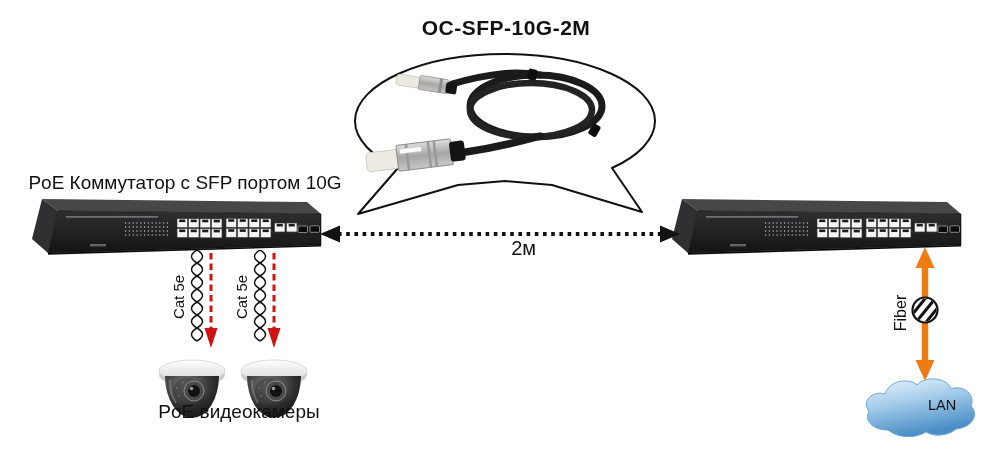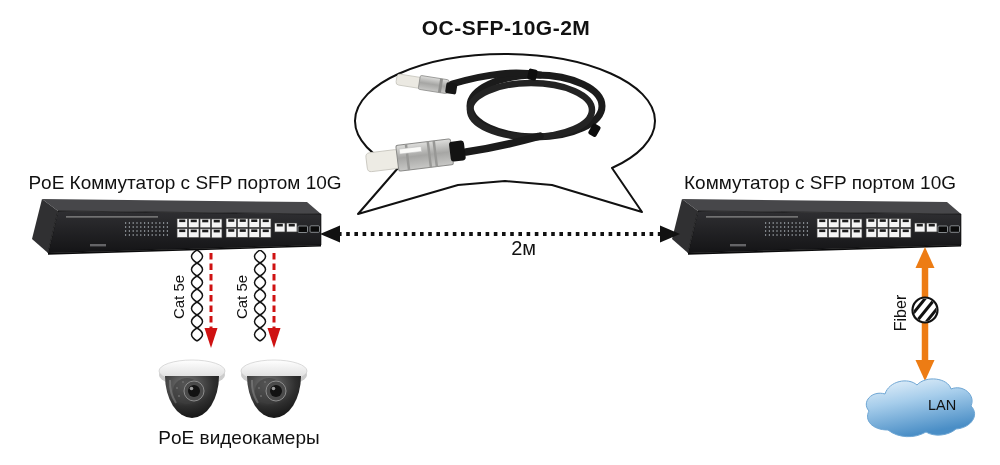--- a/index.html
+++ b/index.html
@@ -140,21 +140,20 @@
         <rect x="110" y="97" width="15" height="20" rx="3" fill="#131313"></rect>
       </g>
     </g>
   </svg>
 
   <div class="lbl switch-label" style="left:20px;top:173px;width:316px;margin-left:7px;">PoE Коммутатор с SFP портом 10G</div>
   <svg class="abs" style="left:28px;top:197px;" width="300" height="62" viewBox="0 0 300 62">
     <use href="#switch-g"></use>
   </svg>
 
-  <div class="lbl switch-label" style="left:664px;top:173px;width:312px;">Коммутатор с SFP портом 10G</div>
   <svg class="abs" style="left:668px;top:197px;" width="300" height="62" viewBox="0 0 300 62">
     <use href="#switch-g"></use>
   </svg>
 
   <svg class="abs" style="left:318px;top:223px;" width="364" height="22" viewBox="0 0 364 22">
     <line x1="20" y1="11" x2="344" y2="11" stroke="#111111" stroke-width="4.2" stroke-dasharray="3.6 4.6"></line>
     <polygon points="2,11 22,2.5 22,19.5" fill="#111111"></polygon>
     <polygon points="362,11 342,2.5 342,19.5" fill="#111111"></polygon>
   </svg>
   <div class="lbl len-label" style="left:472px;top:237px;width:64px;">2м</div>
@@ -167,21 +166,21 @@
   </svg>
   <div class="lbl rot cat-label" style="left:150px;top:288px;">Cat 5e</div>
   <div class="lbl rot cat-label" style="left:213px;top:288px;">Cat 5e</div>
 
   <svg class="abs" style="left:157px;top:358px;" width="70" height="64" viewBox="0 0 70 64">
     <use href="#camera-g"></use>
   </svg>
   <svg class="abs" style="left:239px;top:358px;" width="70" height="64" viewBox="0 0 70 64">
     <use href="#camera-g"></use>
   </svg>
-  <div class="lbl cam-label" style="left:139px;top:428px;width:200px;text-align:center;">PoE видеокамеры</div>
+  <div class="lbl cam-label" style="left:139px;top:402px;width:200px;text-align:center;">PoE видеокамеры</div>
 
   <svg class="abs" style="left:907px;top:246px;" width="36" height="136" viewBox="0 0 36 136">
     <line x1="18" y1="14" x2="18" y2="122" stroke="#ED7C14" stroke-width="6.5"></line>
     <polygon points="18,1 8.5,22 27.5,22" fill="#ED7C14"></polygon>
     <polygon points="18,135 8.5,114 27.5,114" fill="#ED7C14"></polygon>
     <g>
       <circle cx="18" cy="64" r="12.5" fill="#ffffff" stroke="#111111" stroke-width="2.2"></circle>
       <clipPath id="fiberClip">
           <circle cx="18" cy="64" r="11.3"></circle>
         </clipPath>

